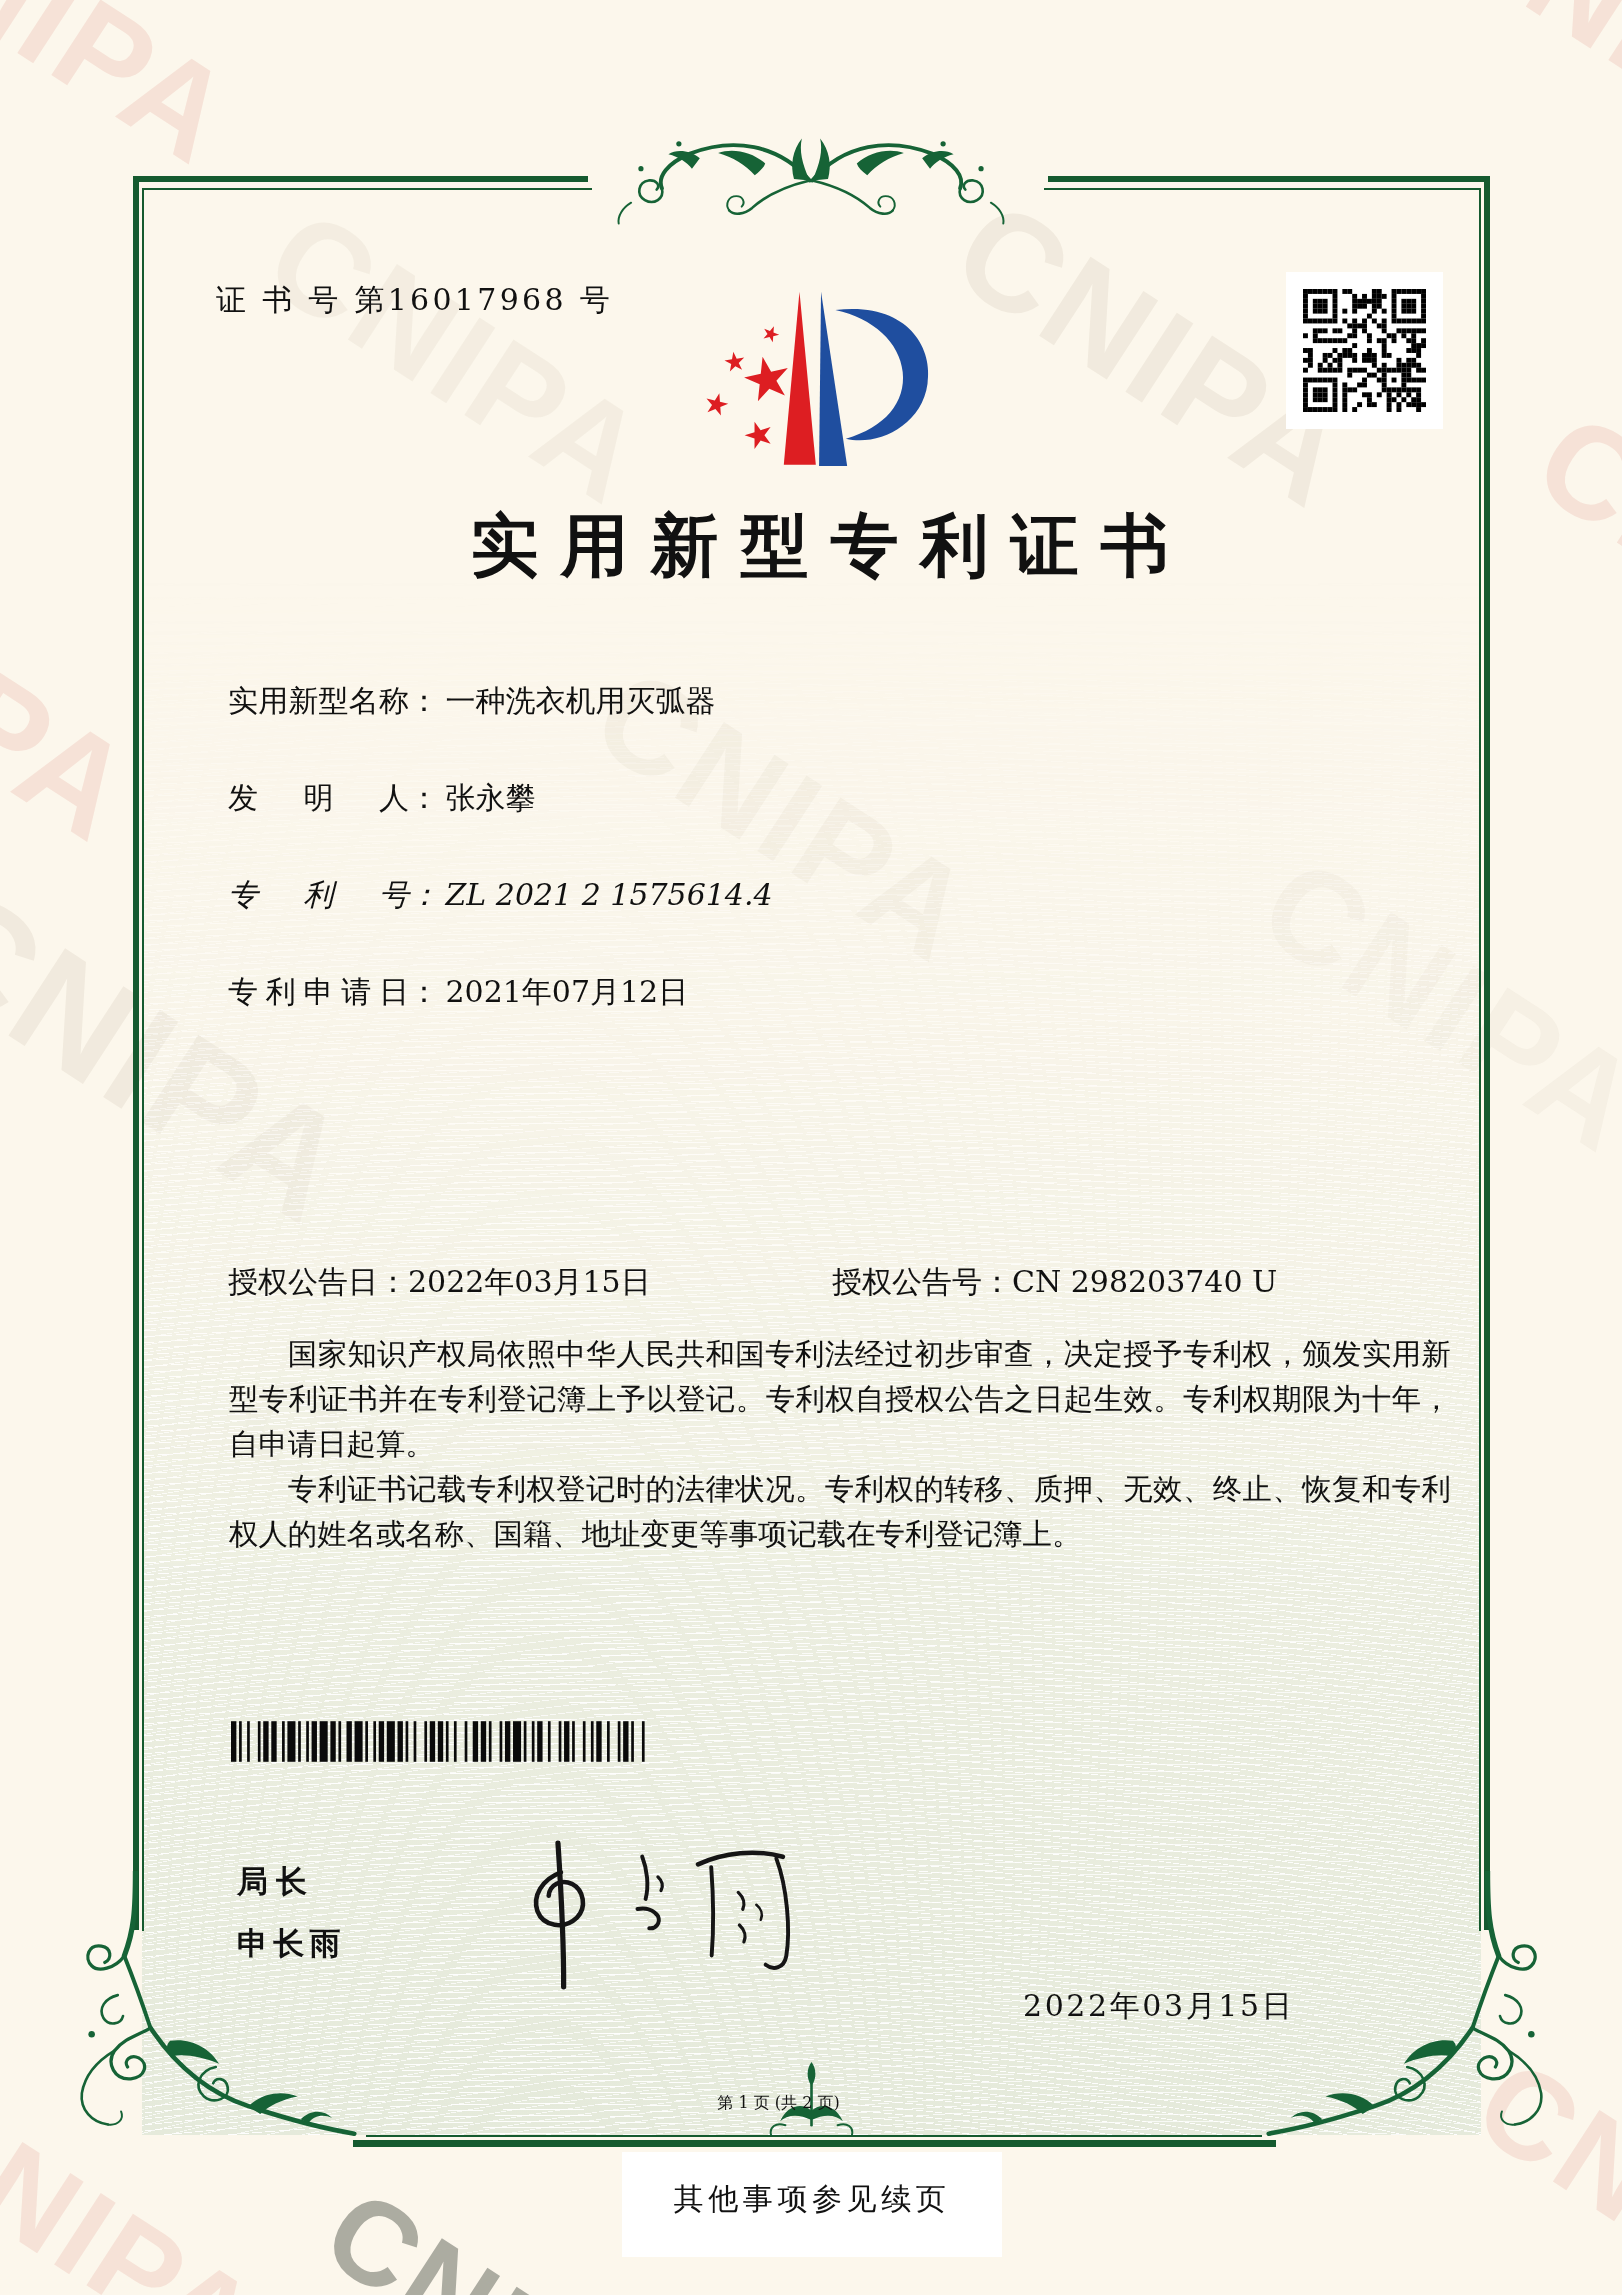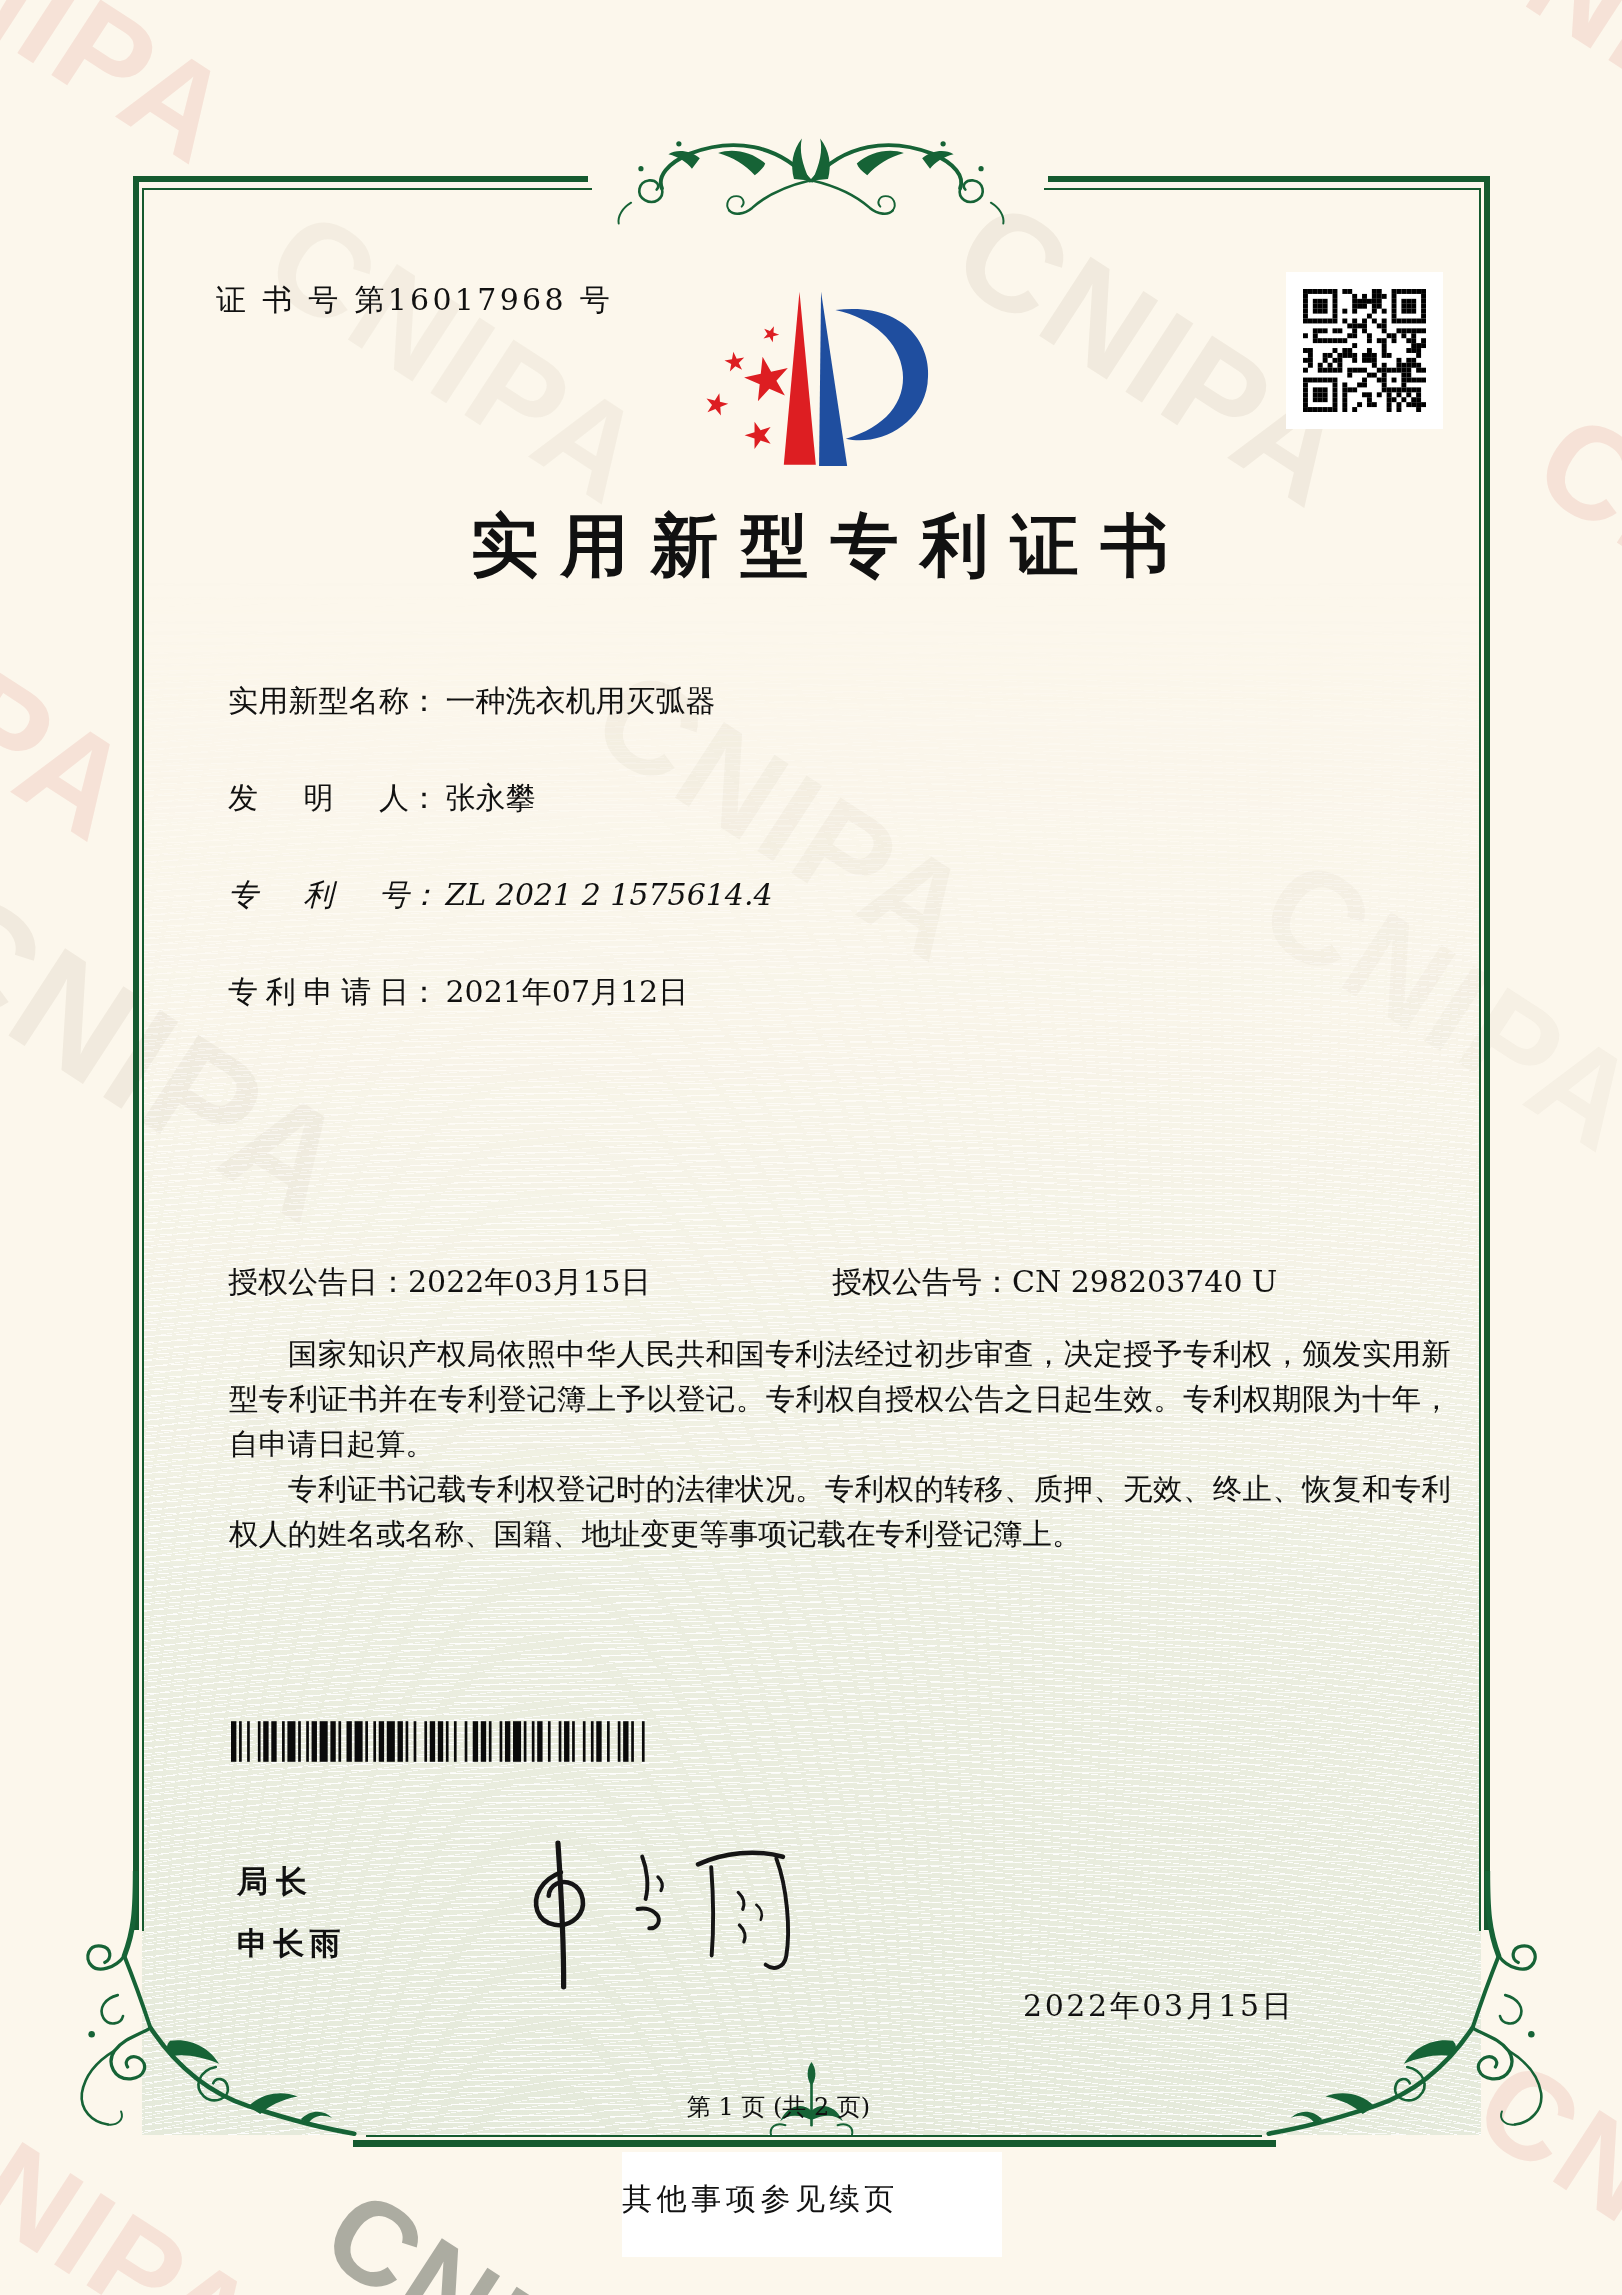--- a/index.html
+++ b/index.html
@@ -31,23 +31,23 @@
   .lab{display:inline-block;width:181px;text-align:justify;text-align-last:justify;
        -moz-text-align-last:justify;vertical-align:top;}
   .val{margin-left:6.5px;}
   .grant-left{left:228px;top:1267px;font-size:30px;white-space:nowrap;}
   .grant-right{left:832px;top:1267px;font-size:30px;white-space:nowrap;}
   .body-text{left:229px;top:1332px;width:1222px;font-size:29.4px;line-height:45px;
              text-align:justify;}
   .body-text p{margin:0;text-indent:2em;}
   .signer{font-size:31px;font-weight:600;letter-spacing:7.9px;}
   .date{left:1023px;top:1991px;font-size:30px;letter-spacing:2.6px;}
-  .page-num{left:615px;top:2095px;width:327px;text-align:center;font-size:24px;}
+  .page-num{left:615px;top:2095px;width:327px;text-align:center;font-size:16px;}
   .footer-box{left:622px;top:2152px;width:380px;height:105px;background:#ffffff;z-index:4;}
-  .footer-note{left:622px;top:2184px;width:380px;text-align:left;font-size:30px;letter-spacing:4.6px;}
+  .footer-note{left:622px;top:2184px;width:380px;text-align:center;font-size:30px;letter-spacing:4.6px;}
   .qr-box{left:1286px;top:272px;width:157px;height:157px;background:#ffffff;}
 </style>
 </head>
 <body>
 
 <div class="page">
 
   <div class="wm wm-red" style="left:-164px;top:-59px;font-size:131px;">CNIPA</div>
   <div class="wm wm-red" style="left:1427px;top:-52px;font-size:131px;">CNIPA</div>
   <div class="wm wm-red" style="left:1518px;top:484px;font-size:131px;">CNIPA</div>

